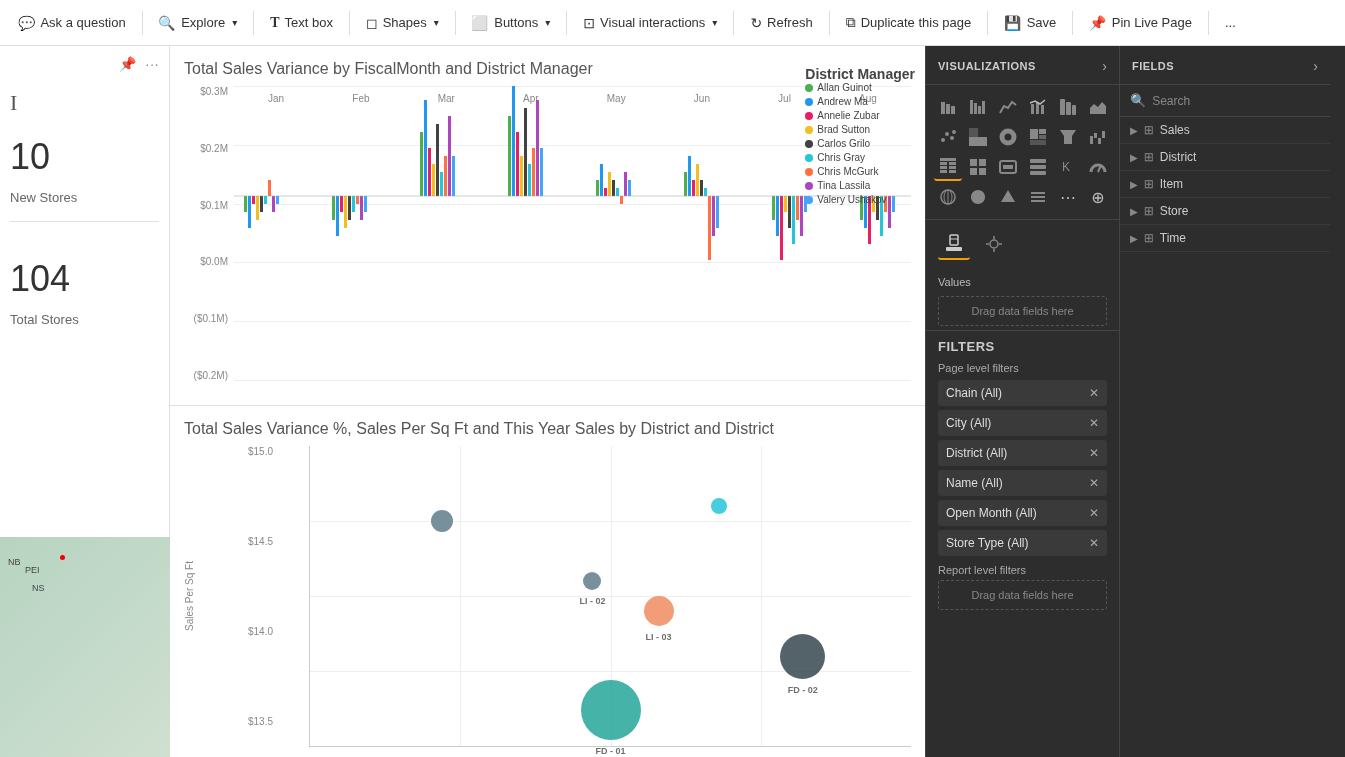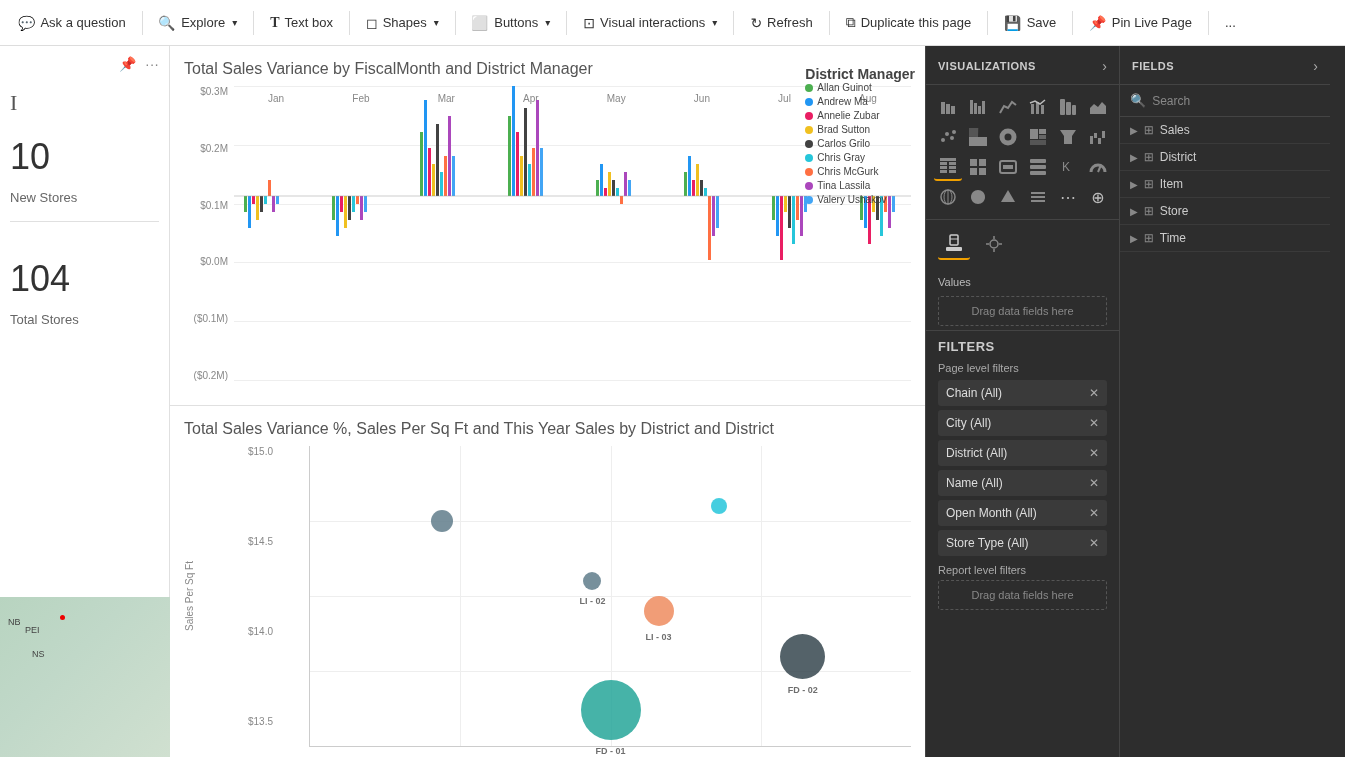--- a/index.html
+++ b/index.html
@@ -32,21 +32,21 @@
       display: flex; flex-direction: column; align-items: flex-start; padding: 10px;
     }
     .stats-pin-area { display: flex; justify-content: flex-end; width: 100%; gap: 8px; margin-bottom: 8px; }
     .stats-pin-icon { font-size: 14px; color: #888; cursor: pointer; }
     .stats-number { font-size: 36px; font-weight: 300; color: #333; margin-top: 20px; }
     .stats-label { font-size: 13px; color: #666; margin-top: 12px; }
     .stats-divider { width: 100%; height: 1px; background: #e0e0e0; margin: 16px 0; }
 
     
     .map-panel {
-      position: absolute; left: 0; bottom: 0; width: 170px; height: 160px;
+      position: absolute; left: 0; bottom: 0; width: 170px; height: 220px;
       background: #c8d8c0; overflow: hidden;
     }
     .map-bg { width: 100%; height: 100%; background: linear-gradient(135deg, #b8d4c0 0%, #c0d8c8 40%, #d0e0d0 100%); position: relative; }
     .map-label { position: absolute; font-size: 9px; color: #444; }
     .map-dot { position: absolute; width: 5px; height: 5px; border-radius: 50%; background: #e00; }
 
     
     .charts-area {
       position: absolute; left: 170px; top: 0; right: 0; bottom: 0; background: #fff;
       display: flex; flex-direction: column;
@@ -205,21 +205,21 @@
       <div class="stats-number">10</div>
       <div class="stats-label">New Stores</div>
       <div class="stats-divider"></div>
       <div class="stats-number">104</div>
       <div class="stats-label">Total Stores</div>
 
       <div class="map-panel">
         <div class="map-bg">
           <span class="map-label" style="top:20px;left:8px;">NB</span>
           <span class="map-label" style="top:28px;left:25px;">PEI</span>
-          <span class="map-label" style="top:52px;left:12px;padding-left:20px;">NS</span>
+          <span class="map-label" style="top:46px;left:12px;padding-left:20px;">NS</span>
           <div class="map-dot" style="top:18px;left:60px;"></div>
         </div>
       </div>
     </div>
 
     <div class="charts-area">
 
       <div class="bar-chart-container">
         <div class="chart-title">Total Sales Variance by FiscalMonth and District Manager</div>
         <div class="bar-chart-body">

